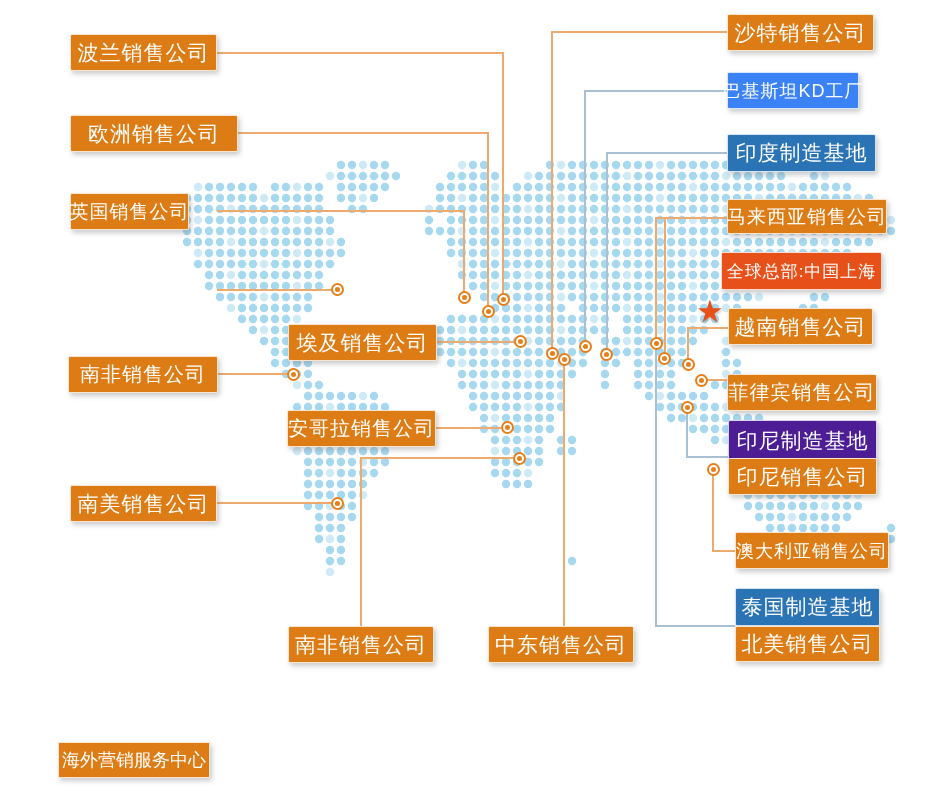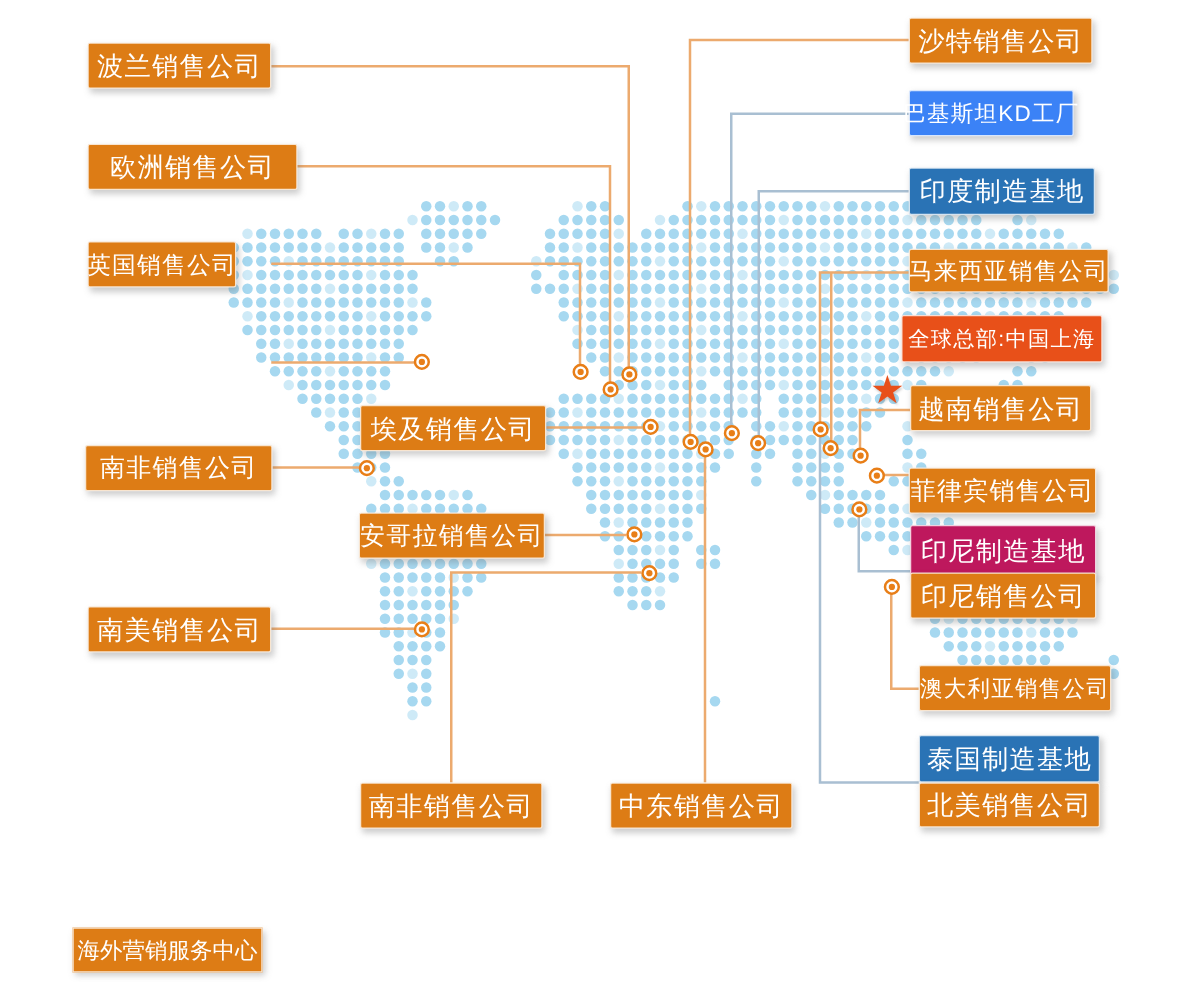--- a/index.html
+++ b/index.html
@@ -1232,19 +1232,19 @@
     <div class="map-label sales" style="left: 288px; top: 324px; width: 149px; height: 37px; background: rgb(221, 124, 21); font-size: 21px;">埃及销售公司</div>
     <div class="map-label sales" style="left: 287px; top: 410px; width: 149px; height: 37px; background: rgb(221, 124, 21); font-size: 20px;">安哥拉销售公司</div>
     <div class="map-label sales" style="left: 488px; top: 626px; width: 146px; height: 37px; background: rgb(221, 124, 21); font-size: 21px;">中东销售公司</div>
     <div class="map-label sales" style="left: 288px; top: 626px; width: 146px; height: 37px; background: rgb(221, 124, 21); font-size: 21px;">南非销售公司</div>
     <div class="map-label sales" style="left: 727px; top: 14px; width: 147px; height: 37px; background: rgb(221, 124, 21); font-size: 21px;">沙特销售公司</div>
     <div class="map-label manufacturing" style="left: 727px; top: 72px; width: 132px; height: 37px; background: #3b82f6; font-size: 18px;">巴基斯坦KD工厂</div>
     <div class="map-label manufacturing" style="left: 727px; top: 134px; width: 149px; height: 38px; background: rgb(42, 115, 181); font-size: 21px;">印度制造基地</div>
     <div class="map-label sales" style="left: 727px; top: 199px; width: 160px; height: 35px; background: rgb(221, 124, 21); font-size: 19px;">马来西亚销售公司</div>
     <div class="map-label sales" style="left: 728px; top: 308px; width: 145px; height: 37px; background: rgb(221, 124, 21); font-size: 21px;">越南销售公司</div>
     <div class="map-label sales" style="left: 727px; top: 362px; width: 150px; height: 37px; background: rgb(221, 124, 21); font-size: 20px; margin-top: 12px;">菲律宾销售公司</div>
-    <div class="map-label manufacturing" style="left: 728px; top: 420px; width: 149px; height: 42px; background: #be185d; font-size: 21px;">印尼制造基地</div>
+    <div class="map-label manufacturing" style="left: 728px; top: 420px; width: 149px; height: 42px; background: #4c1d95; font-size: 21px;">印尼制造基地</div>
     <div class="map-label sales" style="left: 735px; top: 532px; width: 154px; height: 37px; background: rgb(221, 124, 21); font-size: 18px;">澳大利亚销售公司</div>
     <div class="map-label sales" style="left: 728px; top: 458px; width: 149px; height: 37px; background: rgb(221, 124, 21); font-size: 21px;">印尼销售公司</div>
     <div class="map-label manufacturing" style="left: 735px; top: 588px; width: 145px; height: 38px; background: rgb(42, 115, 181); font-size: 21px;">泰国制造基地</div>
     <div class="map-label sales" style="left: 735px; top: 626px; width: 145px; height: 36px; background: rgb(221, 124, 21); font-size: 21px;">北美销售公司</div>
     <div class="legend-item" style="left: 58px; top: 742px; width: 152px; height: 36px; background: rgb(221, 124, 21); font-size: 18px;">海外营销服务中心</div>
   </div>
 
 </body></html>

